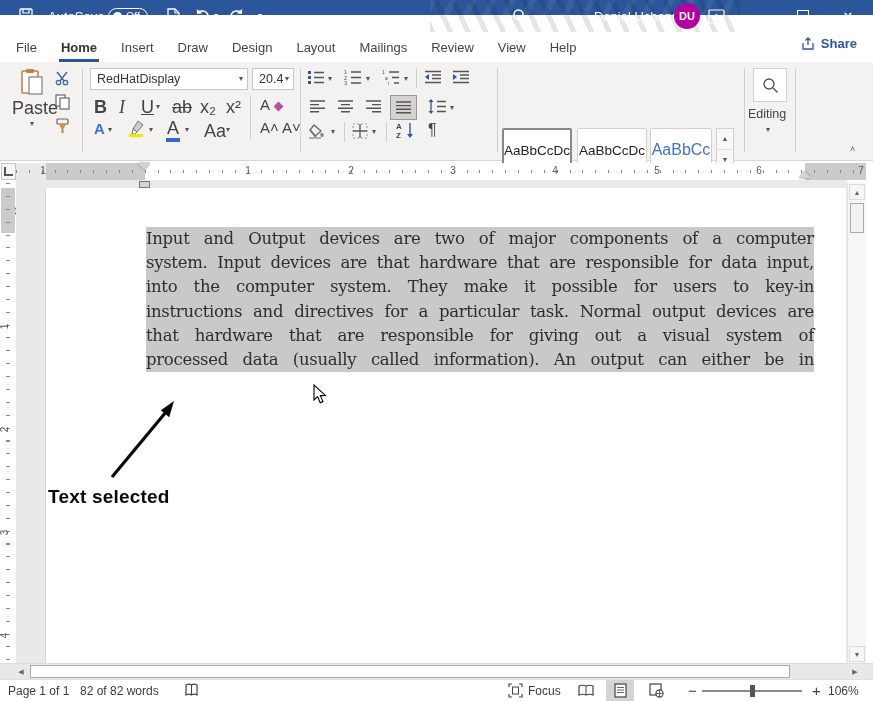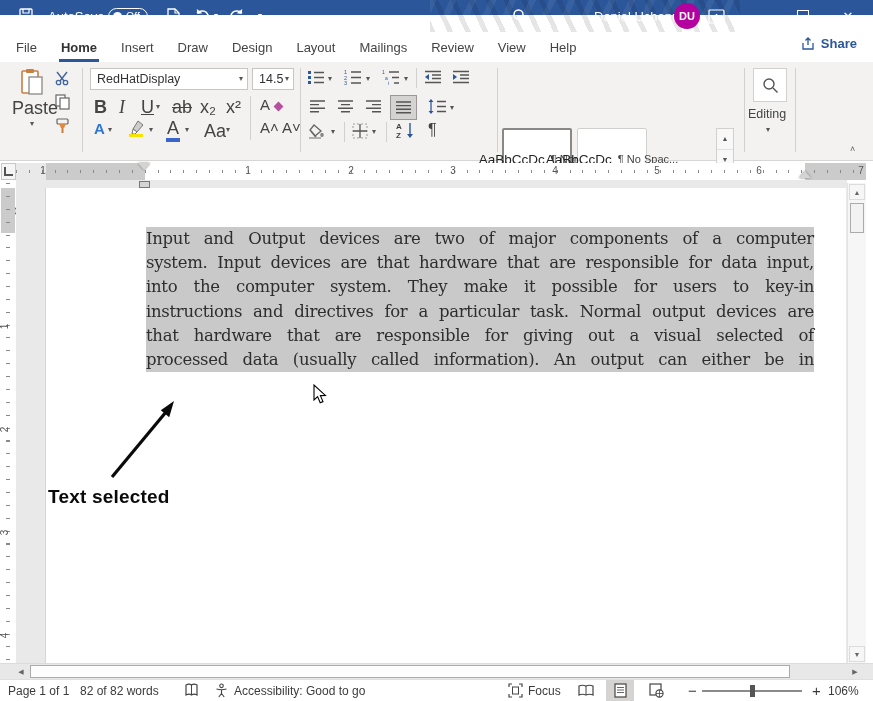--- a/index.html
+++ b/index.html
@@ -32,21 +32,21 @@
   .ribbon{position:absolute;left:0;top:62px;width:873px;height:98px;background:#f3f2f1;border-bottom:1px solid #d8d6d4}
   .gdiv{position:absolute;top:6px;height:84px;width:1px;background:#d2d0ce}
   .glabel{position:absolute;top:143px;font-size:11px;color:#605e5c;text-align:center}
   .launcher{position:absolute;top:145px;width:10px;height:10px}
   .ic{display:block}
   .rbtn-txt{font-size:18px;color:#444;line-height:1}
   .chev{font-size:8px;color:#555;line-height:1}
   .combo{position:absolute;background:#fff;border:1px solid #c8c6c4;display:flex;align-items:center;justify-content:space-between;padding:0 4px 0 6px;box-sizing:border-box;font-size:12.5px;color:#333}
   .selbox{background:#d5d3d1;border:1px solid #9a9896}
   .style-card{position:absolute;top:66px;height:62px;background:#fff;border:1px solid #d2d0ce;border-radius:2px;
-    display:flex;flex-direction:row;align-items:center;justify-content:center;gap:6px;box-sizing:border-box}
+    display:flex;flex-direction:column;align-items:center;justify-content:center;gap:6px;box-sizing:border-box}
   .style-card.selected{border:2px solid #8a8886}
   .style-prev{font-size:13.5px;color:#222;white-space:nowrap}
   .style-name{font-size:11px;color:#444;white-space:nowrap}
   .style-prev.h1{color:#4472c4;font-size:16px}
   .gallery-scroll{position:absolute;left:716px;top:66px;width:16px;height:62px;border:1px solid #d2d0ce;background:#f9f8f8;
     display:flex;flex-direction:column}
   .gallery-scroll div{flex:1;display:flex;align-items:center;justify-content:center;font-size:7px;color:#555;border-bottom:1px solid #e3e1df}
 
   
   .tabsel{position:absolute;left:1px;top:163px;width:15px;height:17px;background:#f5f5f5;border:1px solid #c9c7c5;box-sizing:border-box;display:flex;align-items:center;justify-content:center}
@@ -231,21 +231,21 @@
           <path d="M4 4l4 4M8 4.5V8H4.5" stroke="#605e5c" fill="none"></path>
         </svg>
     </div>
     <div class="gdiv" style="left:82px"></div>
 
     <div class="combo" style="left:90px;top:6px;width:158px;height:22px">
       <span>RedHatDisplay</span>
         <span class="chev">▾</span>
     </div>
     <div class="combo" style="left:252px;top:6px;width:42px;height:22px">
-      <span>14.5</span>
+      <span>20.4</span>
         <span class="chev">▾</span>
     </div>
     <div class="abs rbtn-txt" style="left:94px;top:36px;font-weight:700">B</div>
     <div class="abs rbtn-txt" style="left:119px;top:36px;font-style:italic;font-family:'Liberation Serif',serif">I</div>
     <div class="abs rbtn-txt" style="left:141px;top:36px;text-decoration:underline">U</div>
     <div class="abs chev" style="left:156px;top:41px">▾</div>
     <div class="abs rbtn-txt" style="left:172px;top:36px;text-decoration:line-through">ab</div>
     <div class="abs rbtn-txt" style="left:200px;top:36px">x₂</div>
     <div class="abs rbtn-txt" style="left:226px;top:36px">x²</div>
     <div class="abs" style="left:250px;top:34px;width:1px;height:44px;background:#d2d0ce"></div>
@@ -387,20 +387,24 @@
     </div>
     <div class="gdiv" style="left:497px"></div>
 
     <div class="style-card selected" style="left:502px;width:70px">
       <div class="style-prev">AaBbCcDc</div>
       <div class="style-name">¶ Normal</div>
     </div>
     <div class="style-card" style="left:577px;width:70px">
       <div class="style-prev">AaBbCcDc</div>
       <div class="style-name">¶ No Spac...</div>
+    </div>
+    <div class="style-card" style="left:650px;width:62px">
+      <div class="style-prev h1">AaBbCc</div>
+      <div class="style-name">Heading 1</div>
     </div>
     <div class="gallery-scroll">
       <div>▲</div>
       <div>▼</div>
       <div>▼</div>
     </div>
     <div class="glabel" style="left:500px;width:235px">Styles</div>
     <div class="launcher" style="left:712px">
       <svg class="ic" width="10" height="10" viewBox="0 0 10 10">
           <path d="M1 1v6M1 1h6" stroke="#605e5c" fill="none"></path>
@@ -520,21 +524,21 @@
           <span>that</span>
           <span>hardware</span>
           <span>that</span>
           <span>are</span>
           <span>responsible</span>
           <span>for</span>
           <span>giving</span>
           <span>out</span>
           <span>a</span>
           <span>visual</span>
-          <span>selected</span>
+          <span>system</span>
           <span>of</span>
         </div>
         <div class="doc-line justified">
           <span>processed</span>
           <span>data</span>
           <span>(usually</span>
           <span>called</span>
           <span>information).</span>
           <span>An</span>
           <span>output</span>
@@ -568,27 +572,20 @@
 
   <div class="statusbar">
     <div class="sb-item" style="left:8px">Page 1 of 1</div>
     <div class="sb-item" style="left:80px">82 of 82 words</div>
     <div class="sb-item" style="left:184px">
       <svg class="ic" width="15" height="15" viewBox="0 0 15 15">
           <path d="M2 2c2-1 4-1 5.5 0c1.5-1 3.5-1 5.5 0v10c-2-1-4-1-5.5 0c-1.5-1-3.5-1-5.5 0z" fill="none" stroke="#444" stroke-width="1.2"></path>
           <path d="M7.5 2v10" stroke="#444" stroke-width="1"></path>
         </svg>
     </div>
-    <div class="sb-item" style="left:214px">
-      <svg class="ic" width="15" height="15" viewBox="0 0 15 15">
-          <circle cx="7.5" cy="2.8" r="1.8" fill="none" stroke="#444" stroke-width="1.1"></circle>
-          <path d="M2.5 6c3.3 1 6.7 1 10 0M7.5 7v3.5M7.5 10.5L4.8 14M7.5 10.5l2.7 3.5" fill="none" stroke="#444" stroke-width="1.1"></path>
-        </svg>
-      <span>Accessibility: Good to go</span>
-    </div>
     <div class="sb-item" style="left:508px">
       <svg class="ic" width="15" height="15" viewBox="0 0 15 15">
           <path d="M1 4V1h3M11 1h3v3M14 11v3h-3M4 14H1v-3" fill="none" stroke="#444" stroke-width="1.2"></path>
           <rect x="4.5" y="4" width="6" height="7" fill="none" stroke="#444" stroke-width="1"></rect>
         </svg>
       <span>Focus</span>
     </div>
     <div class="sb-item sb-viewbtn" style="left:572px">
       <svg class="ic" width="16" height="13" viewBox="0 0 16 13">
           <path d="M1 2c2.3-1 4.6-1 7 0c2.4-1 4.7-1 7 0v9c-2.3-1-4.6-1-7 0c-2.4-1-4.7-1-7 0z" fill="none" stroke="#444" stroke-width="1.2"></path>

